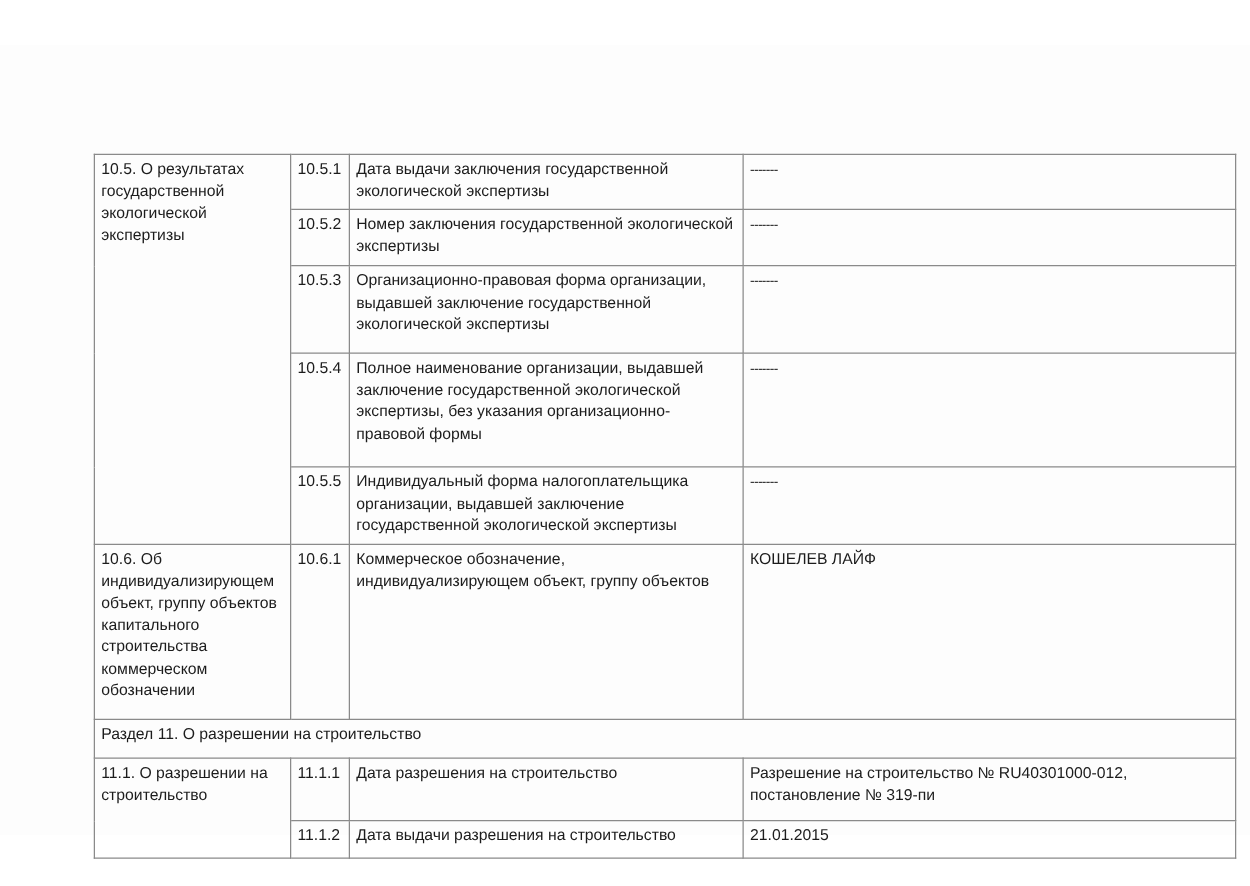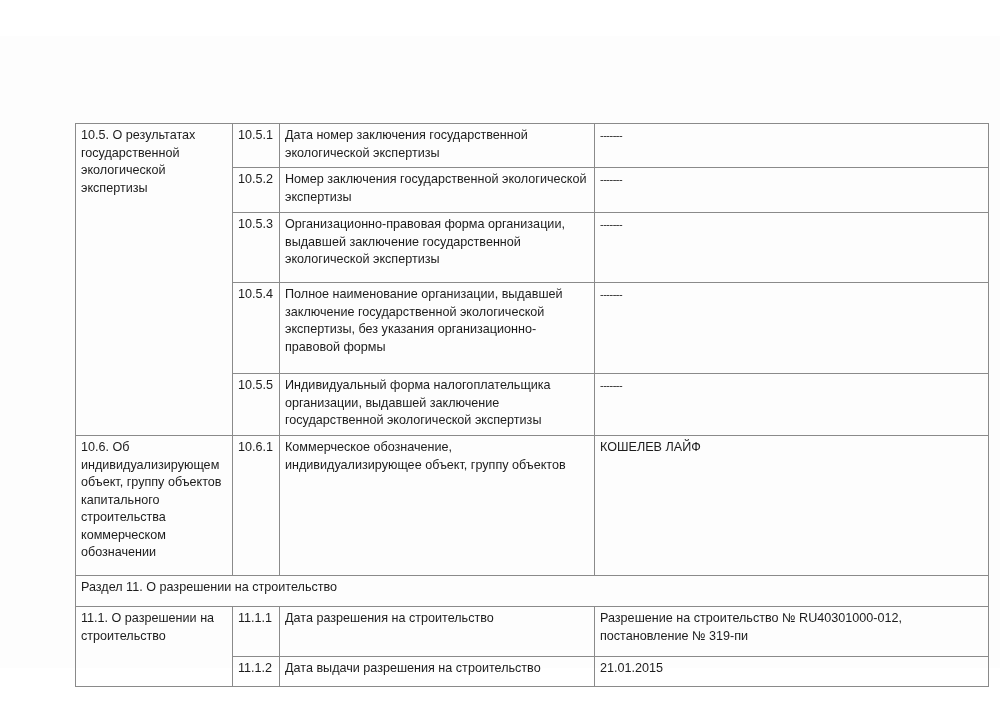--- a/index.html
+++ b/index.html
@@ -63,21 +63,21 @@
       <col class="c1">
         <col class="c2">
         <col class="c3">
         <col class="c4">
     </colgroup>
     <tbody>
 
       <tr style="height:44px">
         <td rowspan="5">10.5. О результатах государственной экологической экспертизы</td>
         <td class="num">10.5.1</td>
-        <td>Дата номер заключения государственной экологической экспертизы</td>
+        <td>Дата выдачи заключения государственной экологической экспертизы</td>
         <td><span class="dash">-------</span></td>
       </tr>
       <tr style="height:45px">
         <td class="num">10.5.2</td>
         <td>Номер заключения государственной экологической экспертизы</td>
         <td><span class="dash">-------</span></td>
       </tr>
       <tr style="height:70px">
         <td class="num">10.5.3</td>
         <td>Организационно-правовая форма организации, выдавшей заключение государственной экологической экспертизы</td>
@@ -90,21 +90,21 @@
       </tr>
       <tr style="height:62px">
         <td class="num">10.5.5</td>
         <td>Индивидуальный форма налогоплательщика организации, выдавшей заключение государственной экологической экспертизы</td>
         <td class="val-mid"><span class="dash">-------</span></td>
       </tr>
 
       <tr style="height:140px">
         <td>10.6. Об индивидуализирующем объект, группу объектов капитального строительства коммерческом обозначении</td>
         <td class="num">10.6.1</td>
-        <td>Коммерческое обозначение, индивидуализирующее объект, группу объектов</td>
+        <td>Коммерческое обозначение, индивидуализирующем объект, группу объектов</td>
         <td>КОШЕЛЕВ ЛАЙФ</td>
       </tr>
 
       <tr style="height:31px">
         <td colspan="4" class="section">Раздел 11. О разрешении на строительство</td>
       </tr>
 
       <tr style="height:50px">
         <td rowspan="2">11.1. О разрешении на строительство</td>
         <td class="num">11.1.1</td>

